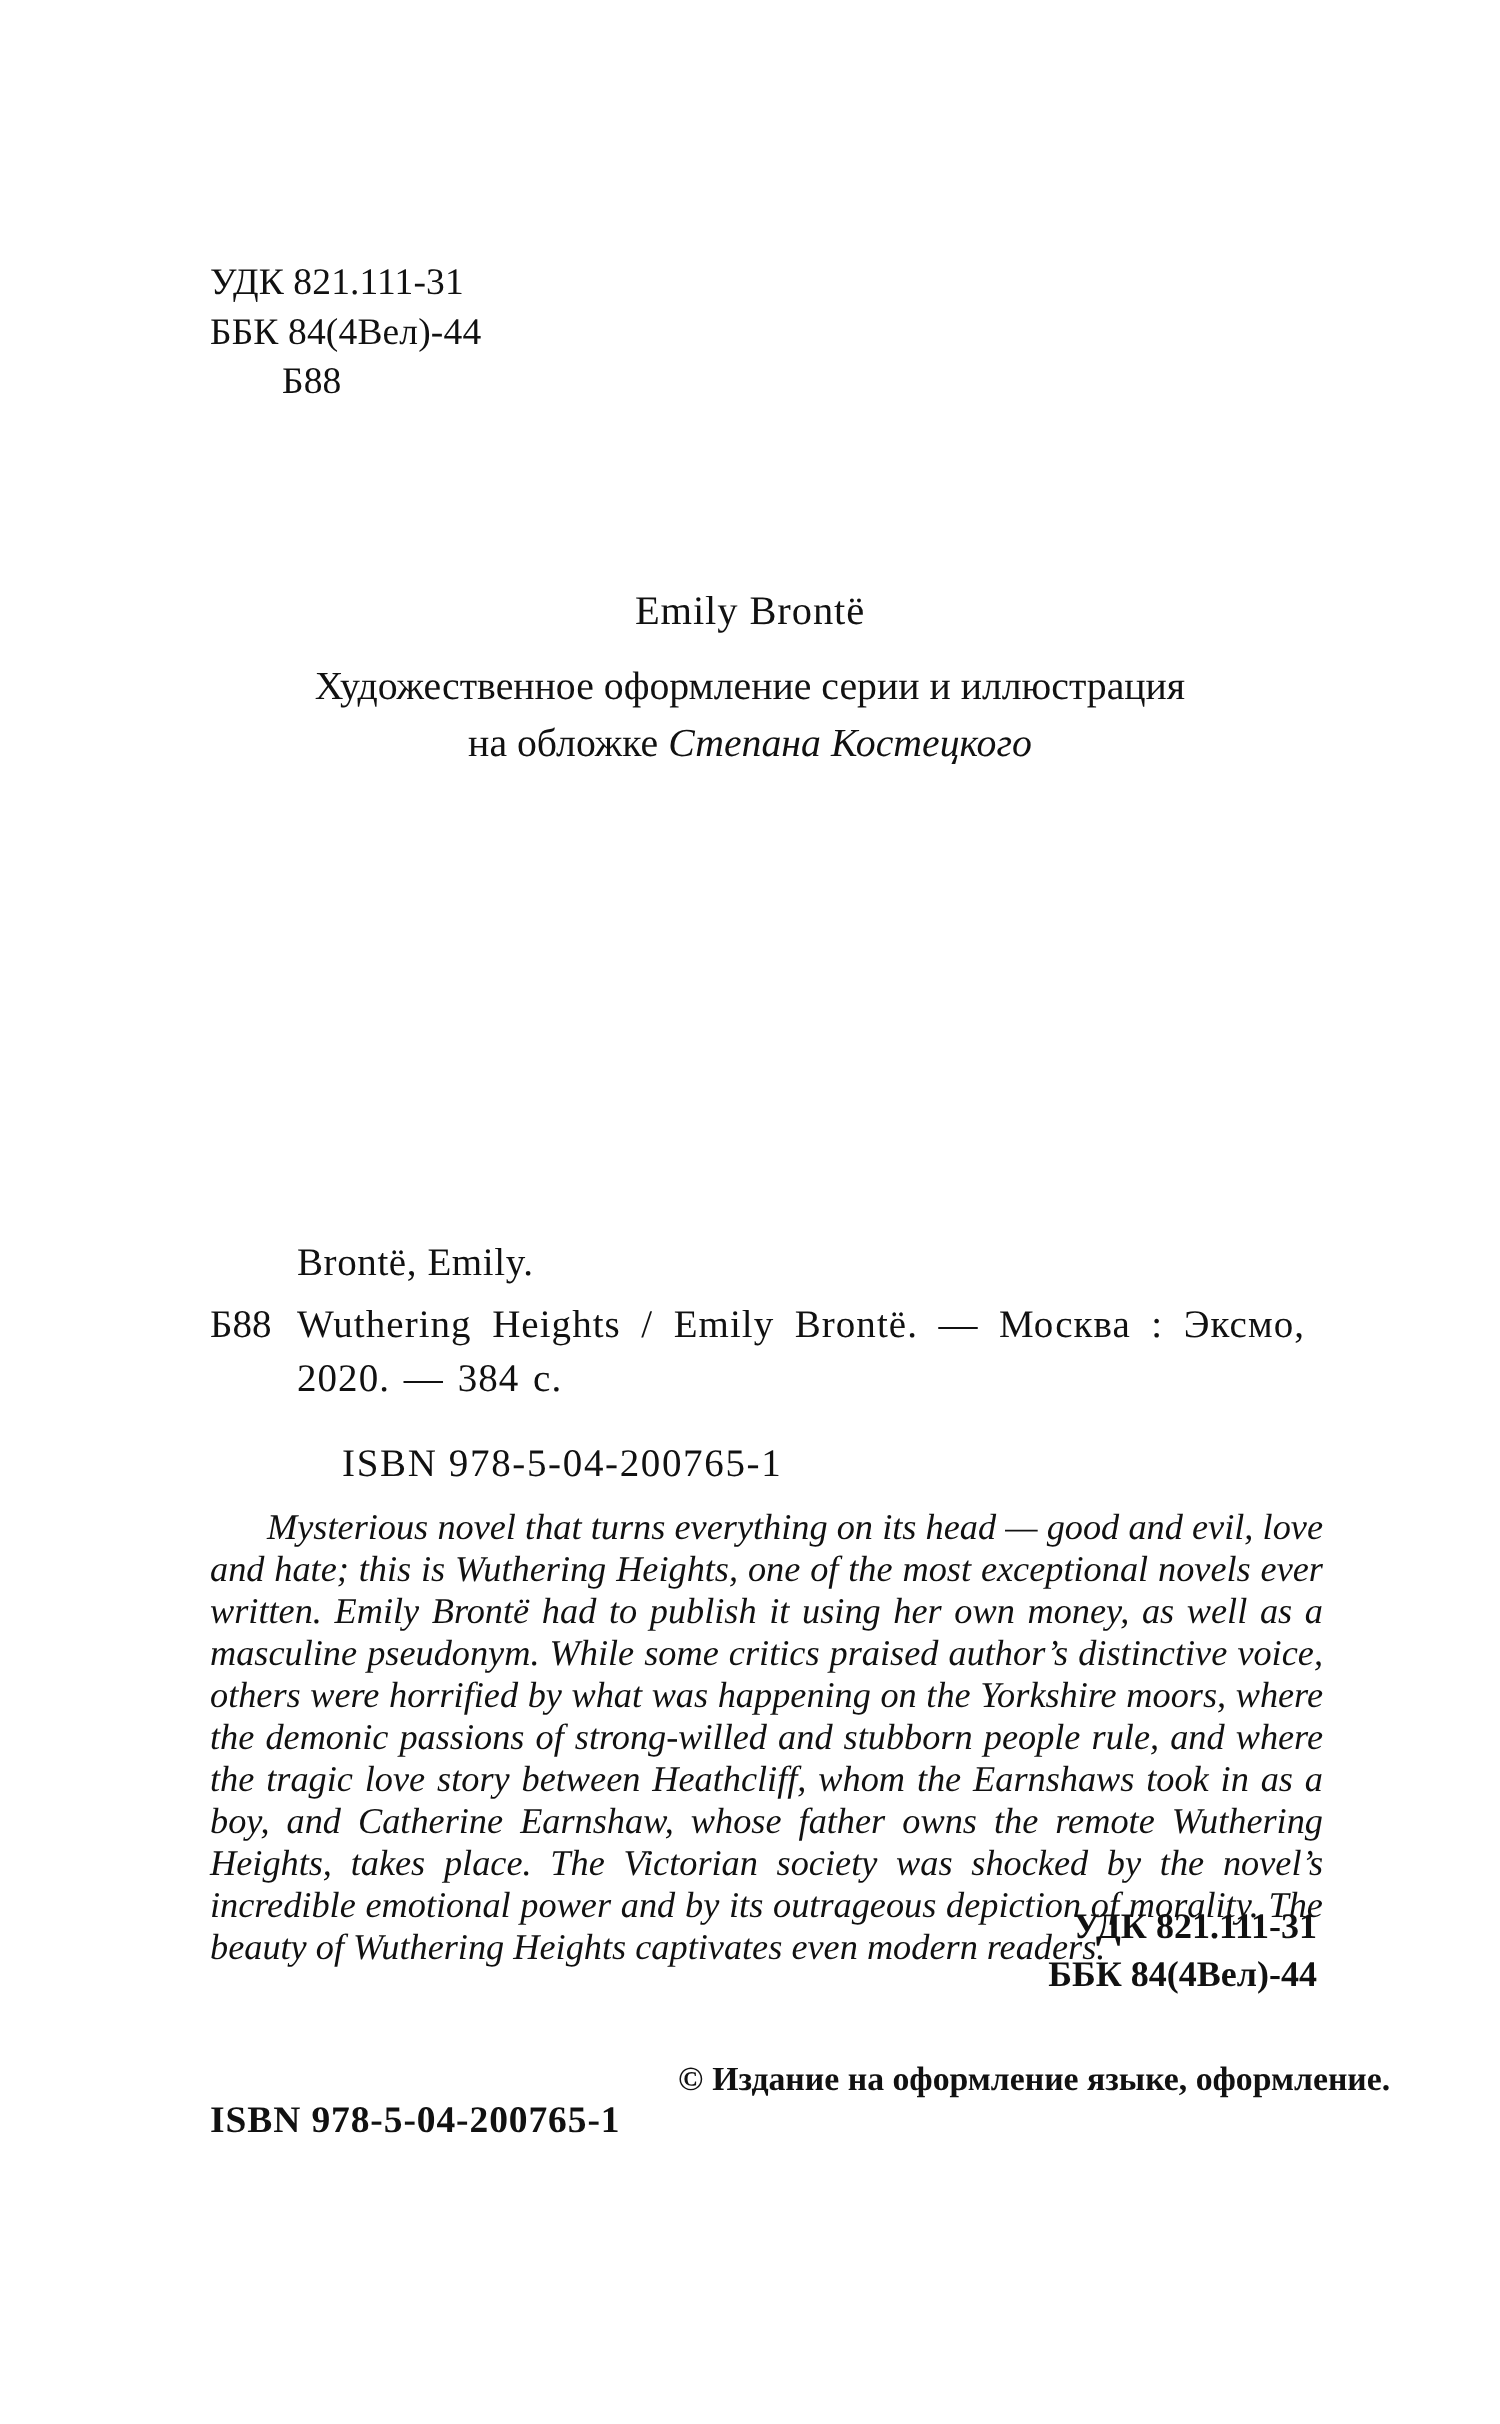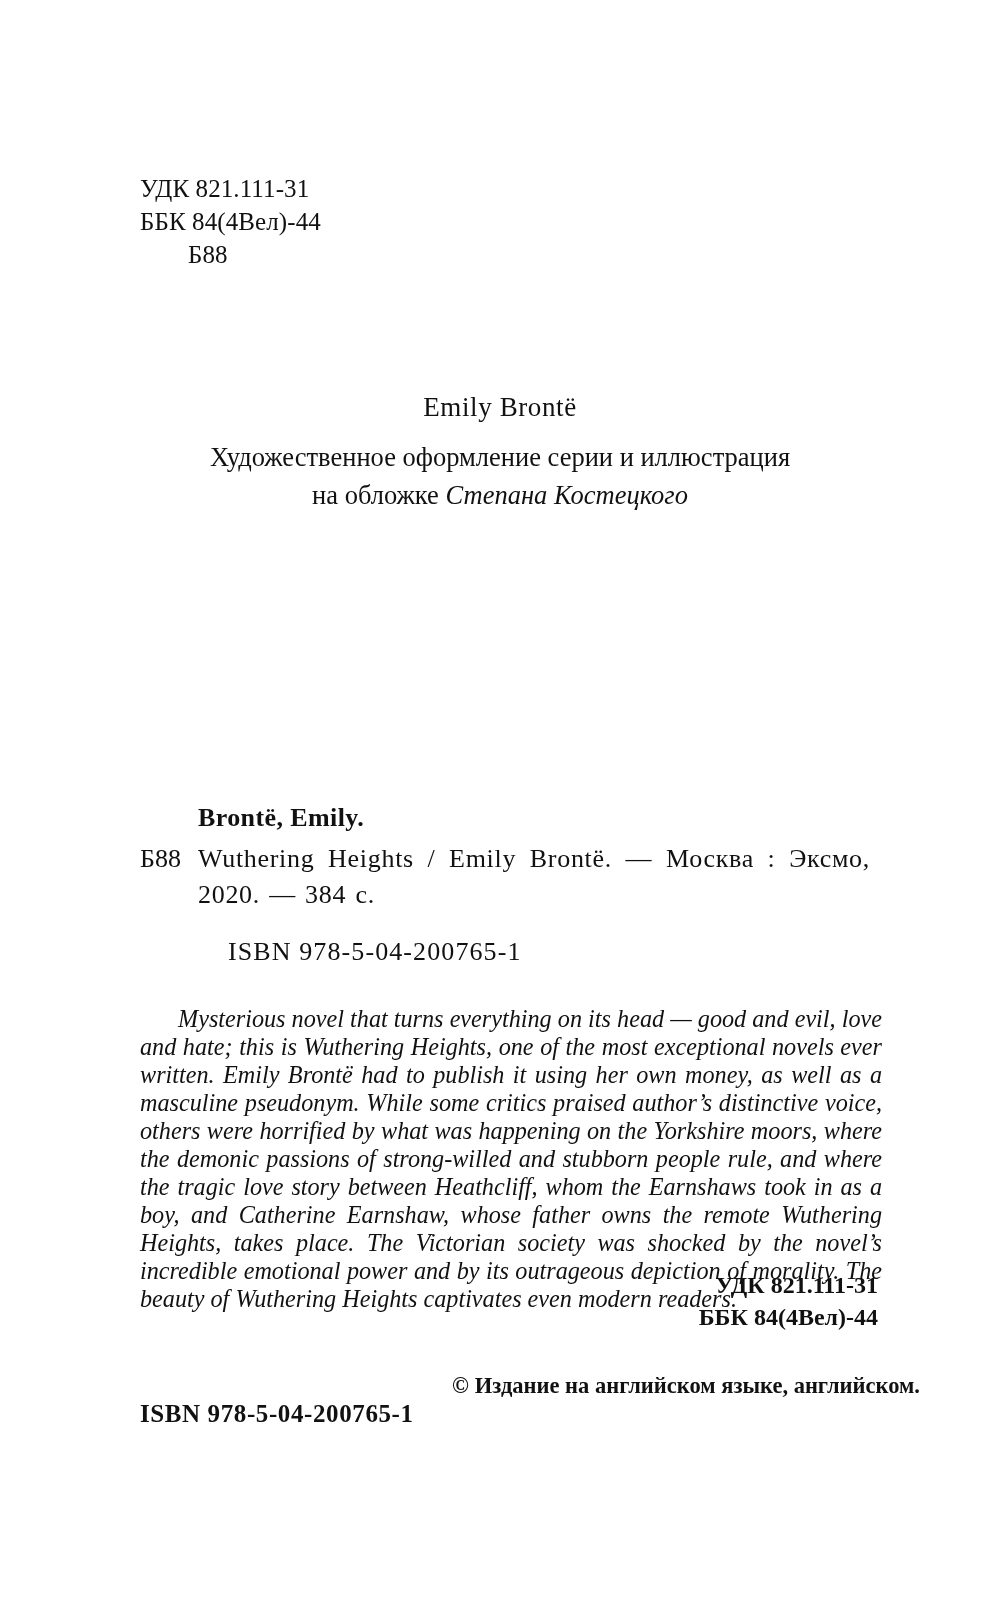--- a/index.html
+++ b/index.html
@@ -65,24 +65,25 @@
   
   .biblio {
     position: absolute;
     left: 140px;
     top: 800px;
     width: 730px;
     font-size: 26px;
     line-height: 1.36;
   }
   .biblio-author {
-    font-weight: bold;
+    font-weight: normal;
     margin-left: 58px;
     letter-spacing: 0.4px;
     margin-bottom: 6px;
+    margin-top: 24px;
   }
   .biblio-desc {
     position: relative;
     padding-left: 0;
     text-align: justify;
   }
   .biblio-sigla {
     position: absolute;
     left: 0;
     top: 0;
@@ -189,17 +190,17 @@
   <div class="annotation">Mysterious novel that turns everything on its head — good and evil, love and hate; this is Wuthering Heights, one of the most exceptional novels ever written. Emily Brontë had to publish it using her own money, as well as a masculine pseudonym. While some critics praised author’s distinctive voice, others were horrified by what was happening on the Yorkshire moors, where the demonic passions of strong-willed and stubborn people rule, and where the tragic love story between Heathcliff, whom the Earnshaws took in as a boy, and Catherine Earnshaw, whose father owns the remote Wuthering Heights, takes place. The Victorian society was shocked by the novel’s incredible emotional power and by its outrageous depiction of morality. The beauty of Wuthering Heights captivates even modern readers.</div>
 
   <div class="udk-bottom">
     <div>УДК 821.111-31</div>
     <div>ББК 84(4Вел)-44</div>
   </div>
 
   <div class="footer">
     <div class="footer-isbn">ISBN 978-5-04-200765-1</div>
     <div class="footer-copy">
-      <span class="c-line"><span class="copy-sym">©</span><span>Издание на английском языке, английском.</span></span>
+      <span class="c-line"><span class="copy-sym">©</span><span>Издание на оформление языке, оформление.</span></span>
     </div>
   </div>
 
 </div>
 
 </body></html>

